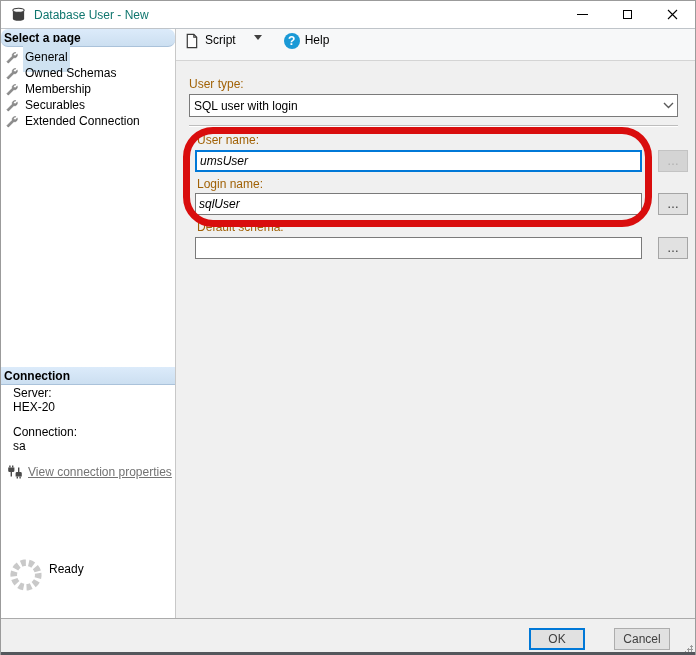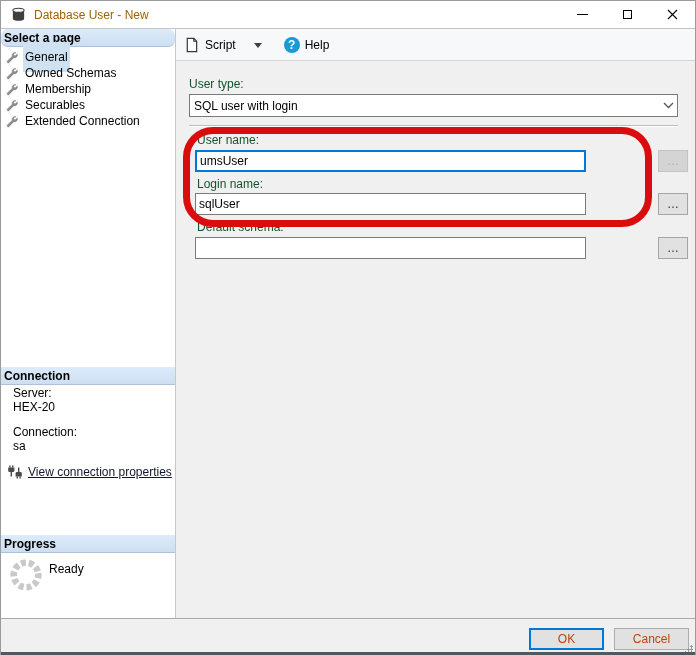--- a/index.html
+++ b/index.html
@@ -6,21 +6,21 @@
   html,body { width:696px; height:655px; overflow:hidden; }
   body { font-family: "Liberation Sans", sans-serif; font-size: 12px; color:#000; }
 
   .window { position:relative; width:696px; height:655px; background:#f0f0f0;
             border:1px solid #9b9b9b; border-bottom:none; }
 
   
   .titlebar { position:absolute; left:0; top:0; width:100%; height:28px; background:#ffffff;
               border-bottom:1px solid #bfc4c9; display:flex; align-items:center; }
   .titlebar .app-icon { margin-left:10px; width:15px; height:15px; flex:0 0 auto; }
-  .titlebar .title { margin-left:8px; font-size:12px; color:#a16207; }
+  .titlebar .title { margin-left:8px; font-size:12px; color:#0f766e; }
   .win-controls { position:absolute; right:0; top:0; height:27px; display:flex; }
   .win-btn { width:45px; height:27px; display:flex; align-items:center; justify-content:center; cursor:default; }
   .glyph-min { width:11px; height:1px; background:#000; }
   .glyph-max { width:9px; height:9px; border:1px solid #000; }
 
   
   .sidebar { position:absolute; left:0; top:28px; width:175px; height:589px; background:#ffffff;
              border-right:1px solid #c8c8c8; }
   .panel-header { position:absolute; left:0; width:100%; height:18px;
                   background:linear-gradient(#dcebfa,#ccdfF1); border-bottom:1px solid #aac2da;
@@ -29,64 +29,64 @@
   .page-item { display:flex; align-items:center; height:16px; padding-left:4px; cursor:default; }
   .page-item .wrench { width:13px; height:13px; margin-right:5px; flex:0 0 auto; }
   .page-item .lbl { padding:8px 2px; }
   .page-item.selected .lbl { background:#cfe2f1; }
 
   .conn-body { position:absolute; left:0; top:357px; width:100%; }
   .conn-line { padding-left:12px; line-height:14px; }
   .conn-gap { height:11px; }
   .link-row { display:flex; align-items:center; margin-top:12px; padding-left:6px; }
   .link-row .plug { width:16px; height:14px; margin-right:5px; flex:0 0 auto; }
-  .link { color:#0f172a; text-decoration:underline; cursor:pointer; }
+  .link { color:#737373; text-decoration:underline; cursor:pointer; }
 
   .prog-body { position:absolute; left:0; top:525px; width:100%; }
   .spinner { position:absolute; left:8px; top:4px; width:34px; height:34px; }
   .ready-lbl { position:absolute; left:48px; top:8px; }
 
   
   .main { position:absolute; left:175px; top:28px; right:0; height:589px; background:#f0f0f0; }
   .toolbar { position:absolute; left:0; top:0; width:100%; height:32px; background:#f7f8f9;
              border-bottom:1px solid #d4d4d4; display:flex; align-items:center; }
-  .tb-btn { display:flex; align-items:center; height:24px; padding:0 4px; cursor:default; }
+  .tb-btn { display:flex; align-items:flex-start; height:24px; padding:0 4px; cursor:default; }
   .tb-script-icon { width:15px; height:16px; margin:0 6px 0 4px; }
   .tb-caret { width:0; height:0; border-left:4px solid transparent; border-right:4px solid transparent;
               border-top:5px solid #404040; margin:2px 10px 0 10px; }
   .tb-help-icon { width:16px; height:16px; border-radius:50%; background:#1a99d6; color:#fff;
                   font-weight:bold; font-size:12px; text-align:center; line-height:16px; margin:0 5px 0 4px; }
 
-  .field-label { position:absolute; font-size:12px; color:#14532d; }
+  .field-label { position:absolute; font-size:12px; color:#a16207; }
   .combo { position:absolute; left:13px; top:65px; width:489px; height:23px; background:#fff;
            border:1px solid #7a7a7a; display:flex; align-items:center; cursor:default; }
   .combo .combo-text { flex:1; padding-left:4px; }
   .combo .chev { width:18px; height:100%; display:flex; align-items:center; justify-content:center; }
 
   .sep { position:absolute; left:13px; top:96px; width:489px; height:2px;
          border-top:1px solid #bdbdbd; border-bottom:1px solid #ffffff; }
 
-  .txt { position:absolute; left:19px; width:391px; height:22px; background:#fff;
+  .txt { position:absolute; left:19px; width:447px; height:22px; background:#fff;
          border:1px solid #7a7a7a; font-family:"Liberation Sans",sans-serif; font-size:12px;
-         padding:0 3px; color:#000; outline:none; }
+         padding:0 3px; color:#000; outline:none;font-style:italic; }
   .txt.focused { border:2px solid #0078d7; }
   .browse { position:absolute; left:482px; width:30px; height:22px; background:#e1e1e1;
             border:1px solid #a5a5a5; font-size:12px; color:#333; text-align:center; cursor:default;
             font-family:"Liberation Sans",sans-serif; line-height:12px; }
   .browse:disabled { background:#d4d4d4; border-color:#c3c3c3; color:#aeaeae; }
 
   .annotation-oval { position:absolute; left:7px; top:98px; width:469px; height:100px;
                      border:7px solid #d90d0d; border-radius:30px; pointer-events:none; z-index:5; }
 
   
   .footer { position:absolute; left:0; top:617px; width:100%; height:35px; background:#f0f0f0;
             border-top:1px solid #ababab; }
-  .btn { position:absolute; top:9px; width:75px; height:22px; background:#e1e1e1;
+  .btn { position:absolute; top:9px; width:56px; height:22px; background:#e1e1e1;
          border:1px solid #adadad; font-family:"Liberation Sans",sans-serif; font-size:12px;
-         color:#c2410c; cursor:default; }
+         color:#404040; cursor:default; }
   .btn.default { border:2px solid #0078d7; }
   .btn-ok { left:528px; }
   .btn-cancel { left:613px; }
   .resize-grip { position:absolute; right:2px; top:26px; width:9px; height:9px;
                  background:
                    radial-gradient(circle at 7.5px 1.5px, #9a9a9a 1px, transparent 1.2px),
                    radial-gradient(circle at 7.5px 4.5px, #9a9a9a 1px, transparent 1.2px),
                    radial-gradient(circle at 4.5px 4.5px, #9a9a9a 1px, transparent 1.2px),
                    radial-gradient(circle at 7.5px 7.5px, #9a9a9a 1px, transparent 1.2px),
                    radial-gradient(circle at 4.5px 7.5px, #9a9a9a 1px, transparent 1.2px),
@@ -170,21 +170,20 @@
           <path d="M1.2 2.5 h6.2 v3.2 a1.4 1.4 0 0 1 -1.4 1.4 h-3.4 a1.4 1.4 0 0 1 -1.4 -1.4 z" fill="#4a4a4a"></path>
           <rect x="3.6" y="7" width="1.4" height="4.5" fill="#4a4a4a"></rect>
           <path d="M9.6 11.5 h1.4 v2 h-1.4 z M12.4 11.5 h1.4 v2 h-1.4 z" fill="#4a4a4a"></path>
           <path d="M8.6 11.5 h6.2 v-3.2 a1.4 1.4 0 0 0 -1.4 -1.4 h-3.4 a1.4 1.4 0 0 0 -1.4 1.4 z" fill="#4a4a4a"></path>
           <rect x="11" y="2.5" width="1.4" height="4.5" fill="#4a4a4a"></rect>
         </svg>
         <span class="link">View connection properties</span>
       </div>
     </div>
 
-    <div class="panel-header" style="top:506px;">Progress</div>
     <div class="prog-body">
       <svg class="spinner" viewBox="0 0 36 36">
         <circle cx="18" cy="18" r="13" fill="none" stroke="#c9c9c9" stroke-width="7" stroke-dasharray="5.2 3" transform="rotate(-8 18 18)"></circle>
       </svg>
       <div class="ready-lbl">Ready</div>
     </div>
   </div>
 
   <div class="main">
     <div class="toolbar">

